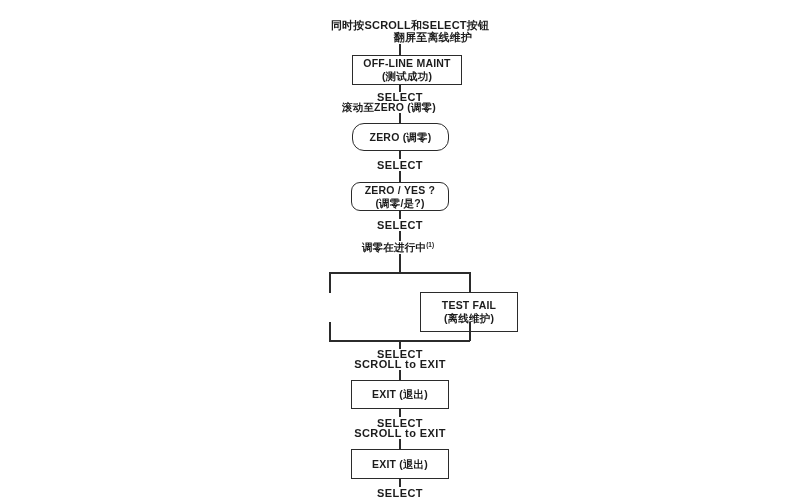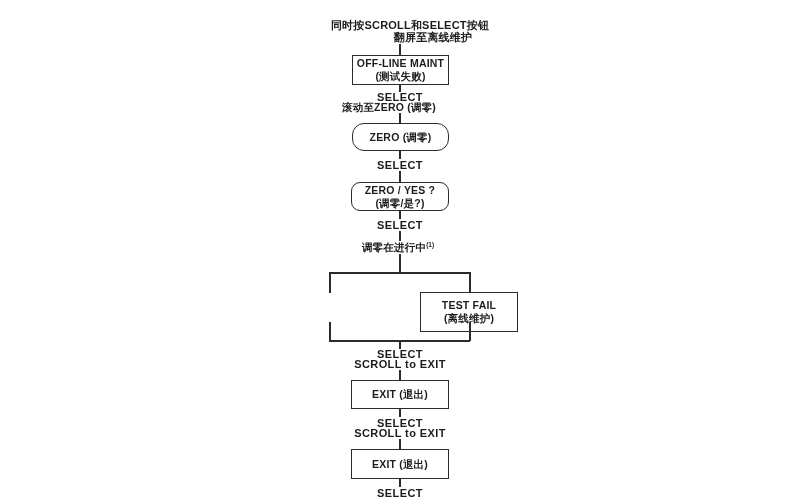--- a/index.html
+++ b/index.html
@@ -48,23 +48,23 @@
 </head>
 <body>
 
 <div class="canvas">
 
   <div class="lbl lbl-zh" style="left:410px; top:19px; font-size:11px; line-height:12px;">同时按SCROLL和SELECT按钮</div>
   <div class="lbl lbl-zh" style="left:404px; top:31px; font-size:11px; line-height:12px;margin-left:29px;">翻屏至离线维护</div>
 
   <div class="vline" style="left:399px; top:44px; height:11px;"></div>
 
-  <div class="node" style="left:352px; top:55px; width:97px; height:30px;">
+  <div class="node" style="left:352px; top:55px; width:110px; height:30px;">
     <span>OFF-LINE MAINT</span>
-    <span>(测试失败)</span>
+    <span>(测试成功)</span>
   </div>
 
   <div class="vline" style="left:399px; top:85px; height:7px;"></div>
   <div class="lbl lbl-en" style="left:400px; top:92px;">SELECT</div>
   <div class="lbl lbl-zh" style="left:389px; top:102px;">滚动至ZERO (调零)</div>
   <div class="vline" style="left:399px; top:113px; height:10px;"></div>
 
   <div class="node" style="left:352px; top:123px; width:97px; height:28px;border-radius:12px;">
     <span>ZERO (调零)</span>
   </div>

